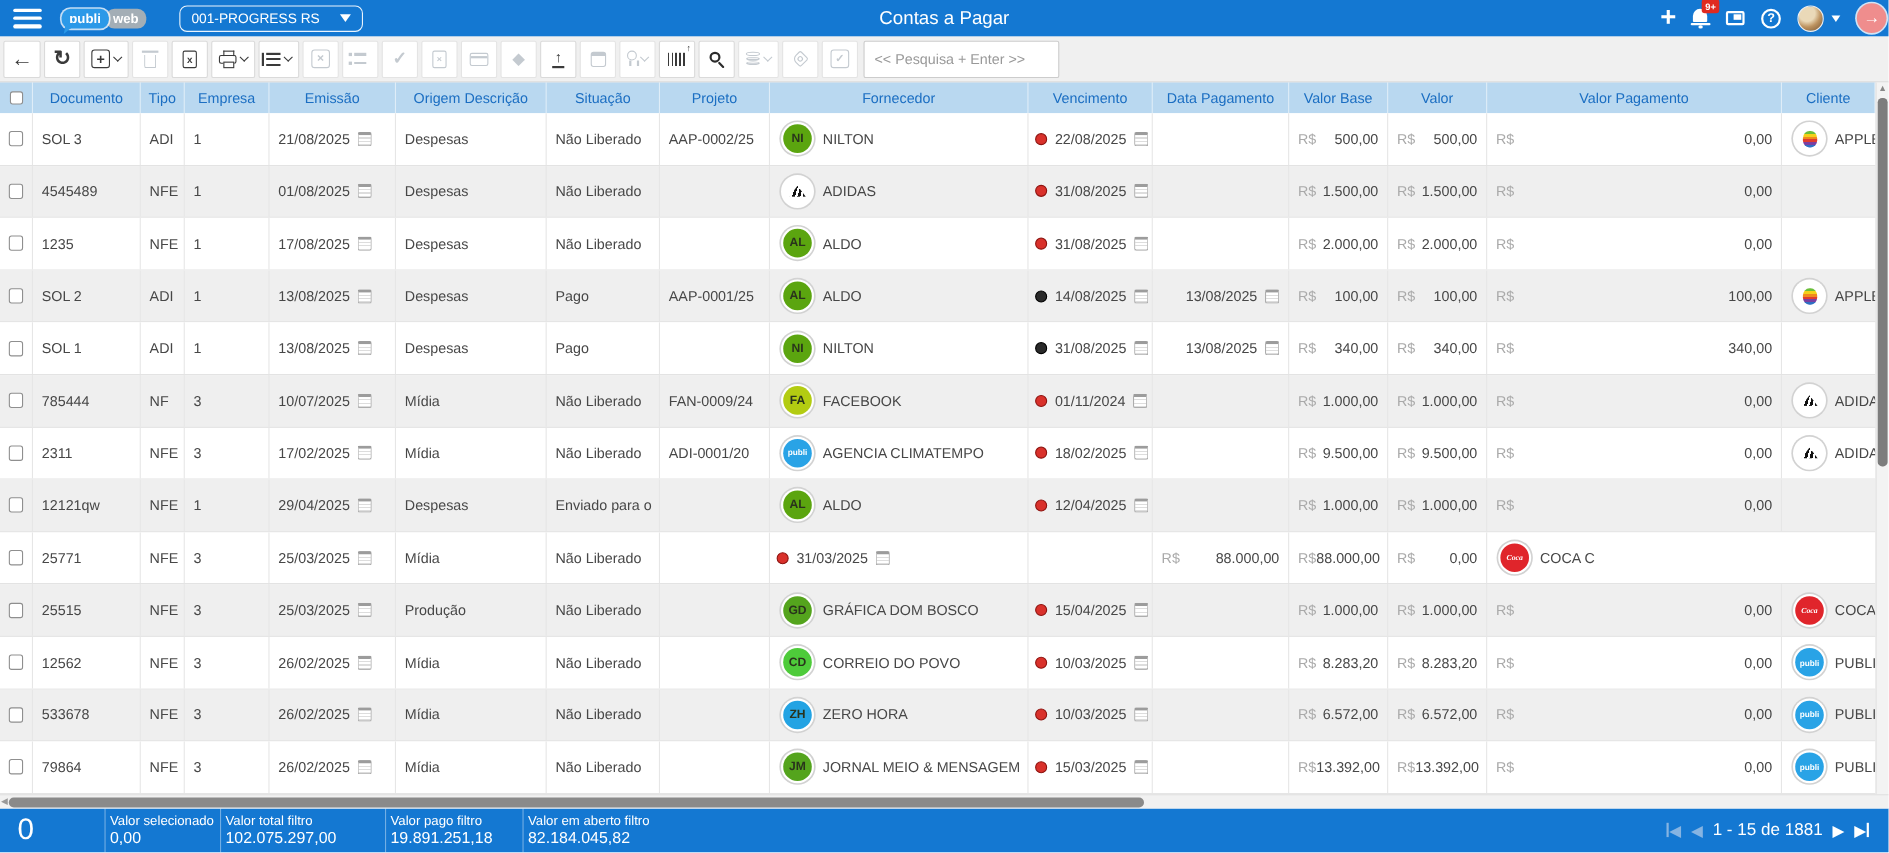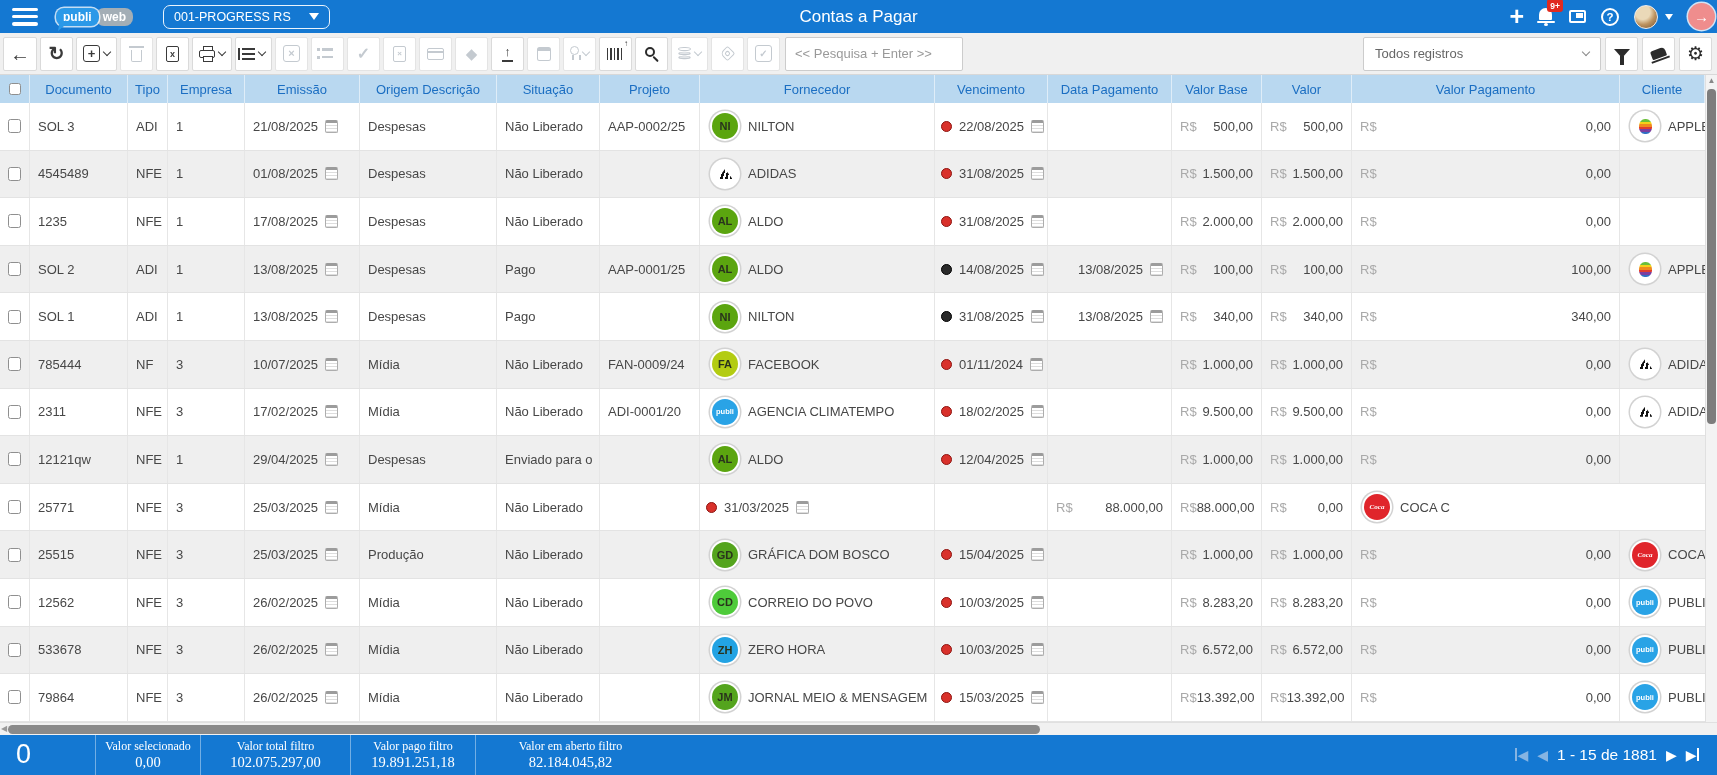--- a/index.html
+++ b/index.html
@@ -100,21 +100,21 @@
   .vscroll{position:absolute;right:0;top:0;bottom:0;width:12px;background:#f3f3f3;border-left:1px solid #e0e0e0;display:flex;flex-direction:column;align-items:center;}
   .vscroll .arr{color:#888;font-size:8px;line-height:12px;}
   .vthumb{width:9px;border-radius:4px;background:#7d7d7d;height:335px;margin-top:2px;}
   .hscroll{height:13px;background:#f1f1f1;border-top:1px solid #e0e0e0;position:relative;width:1717px;}
   .hthumb{position:absolute;left:8px;top:2px;height:9px;width:1032px;background:#8a8a8a;border-radius:5px;}
   .hscroll .arr{position:absolute;left:1px;top:1px;color:#999;font-size:8px;}
 
   
   .footer{height:40px;background:#1478d2;color:#fff;display:flex;align-items:stretch;}
   .fcount{width:95px;display:flex;align-items:center;padding-left:16px;font-size:27px;}
-  .fstat{display:flex;flex-direction:column;align-items:center;justify-content:center;border-left:1px solid rgba(255,255,255,.4);padding:0 4px;font-family:Liberation Serif, serif;}
+  .fstat{display:flex;flex-direction:column;justify-content:center;border-left:1px solid rgba(255,255,255,.4);padding:0 4px;}
   .fstat .lb{font-size:12px;line-height:15px;}
   .fstat .vl{font-size:14.5px;line-height:17px;}
   .w1{width:105px}.w2{width:150px}.w3{width:125px}.w4{width:190px}
   .fpag{margin-left:auto;display:flex;align-items:center;gap:9px;padding-right:18px;font-size:15.5px;}
   .pbtn{display:inline-flex;align-items:center;cursor:pointer;line-height:1;}
   .pbtn .tri{font-size:14px;}
   .pbtn .vbar{width:2.5px;height:13px;background:currentColor;display:inline-block;}
   .pbtn.off{color:#86b4e2;cursor:default;}
 </style>
 </head>
@@ -214,35 +214,20 @@
         <span class="chev"></span>
       </div>
       <div class="tbtn disabled">
         <span class="ic-tag"></span>
       </div>
       <div class="tbtn disabled">
         <span class="box-ic" style="font-size:10px">✓</span>
       </div>
     </span>
   <input class="srch-input" type="text" placeholder="&lt;&lt; Pesquisa + Enter &gt;&gt;" style="">
-  <div class="tb-right">
-    <div class="rec-select">
-      <span>Todos registros</span>
-      <span class="chev"></span>
-    </div>
-    <div class="tbtn">
-        <span class="ic-funnel"></span>
-      </div>
-    <div class="tbtn">
-        <span class="ic-eraser"></span>
-      </div>
-    <div class="tbtn">
-        <span class="ic-gear">⚙</span>
-      </div>
-  </div>
 </div>
 
 <div class="tablewrap">
   <div class="grid thead">
       <div class="hc">
         <span class="cb" style="width:12px;height:12px"></span>
       </div>
       <div class="hc">Documento</div>
       <div class="hc">Tipo</div>
       <div class="hc">Empresa</div>

